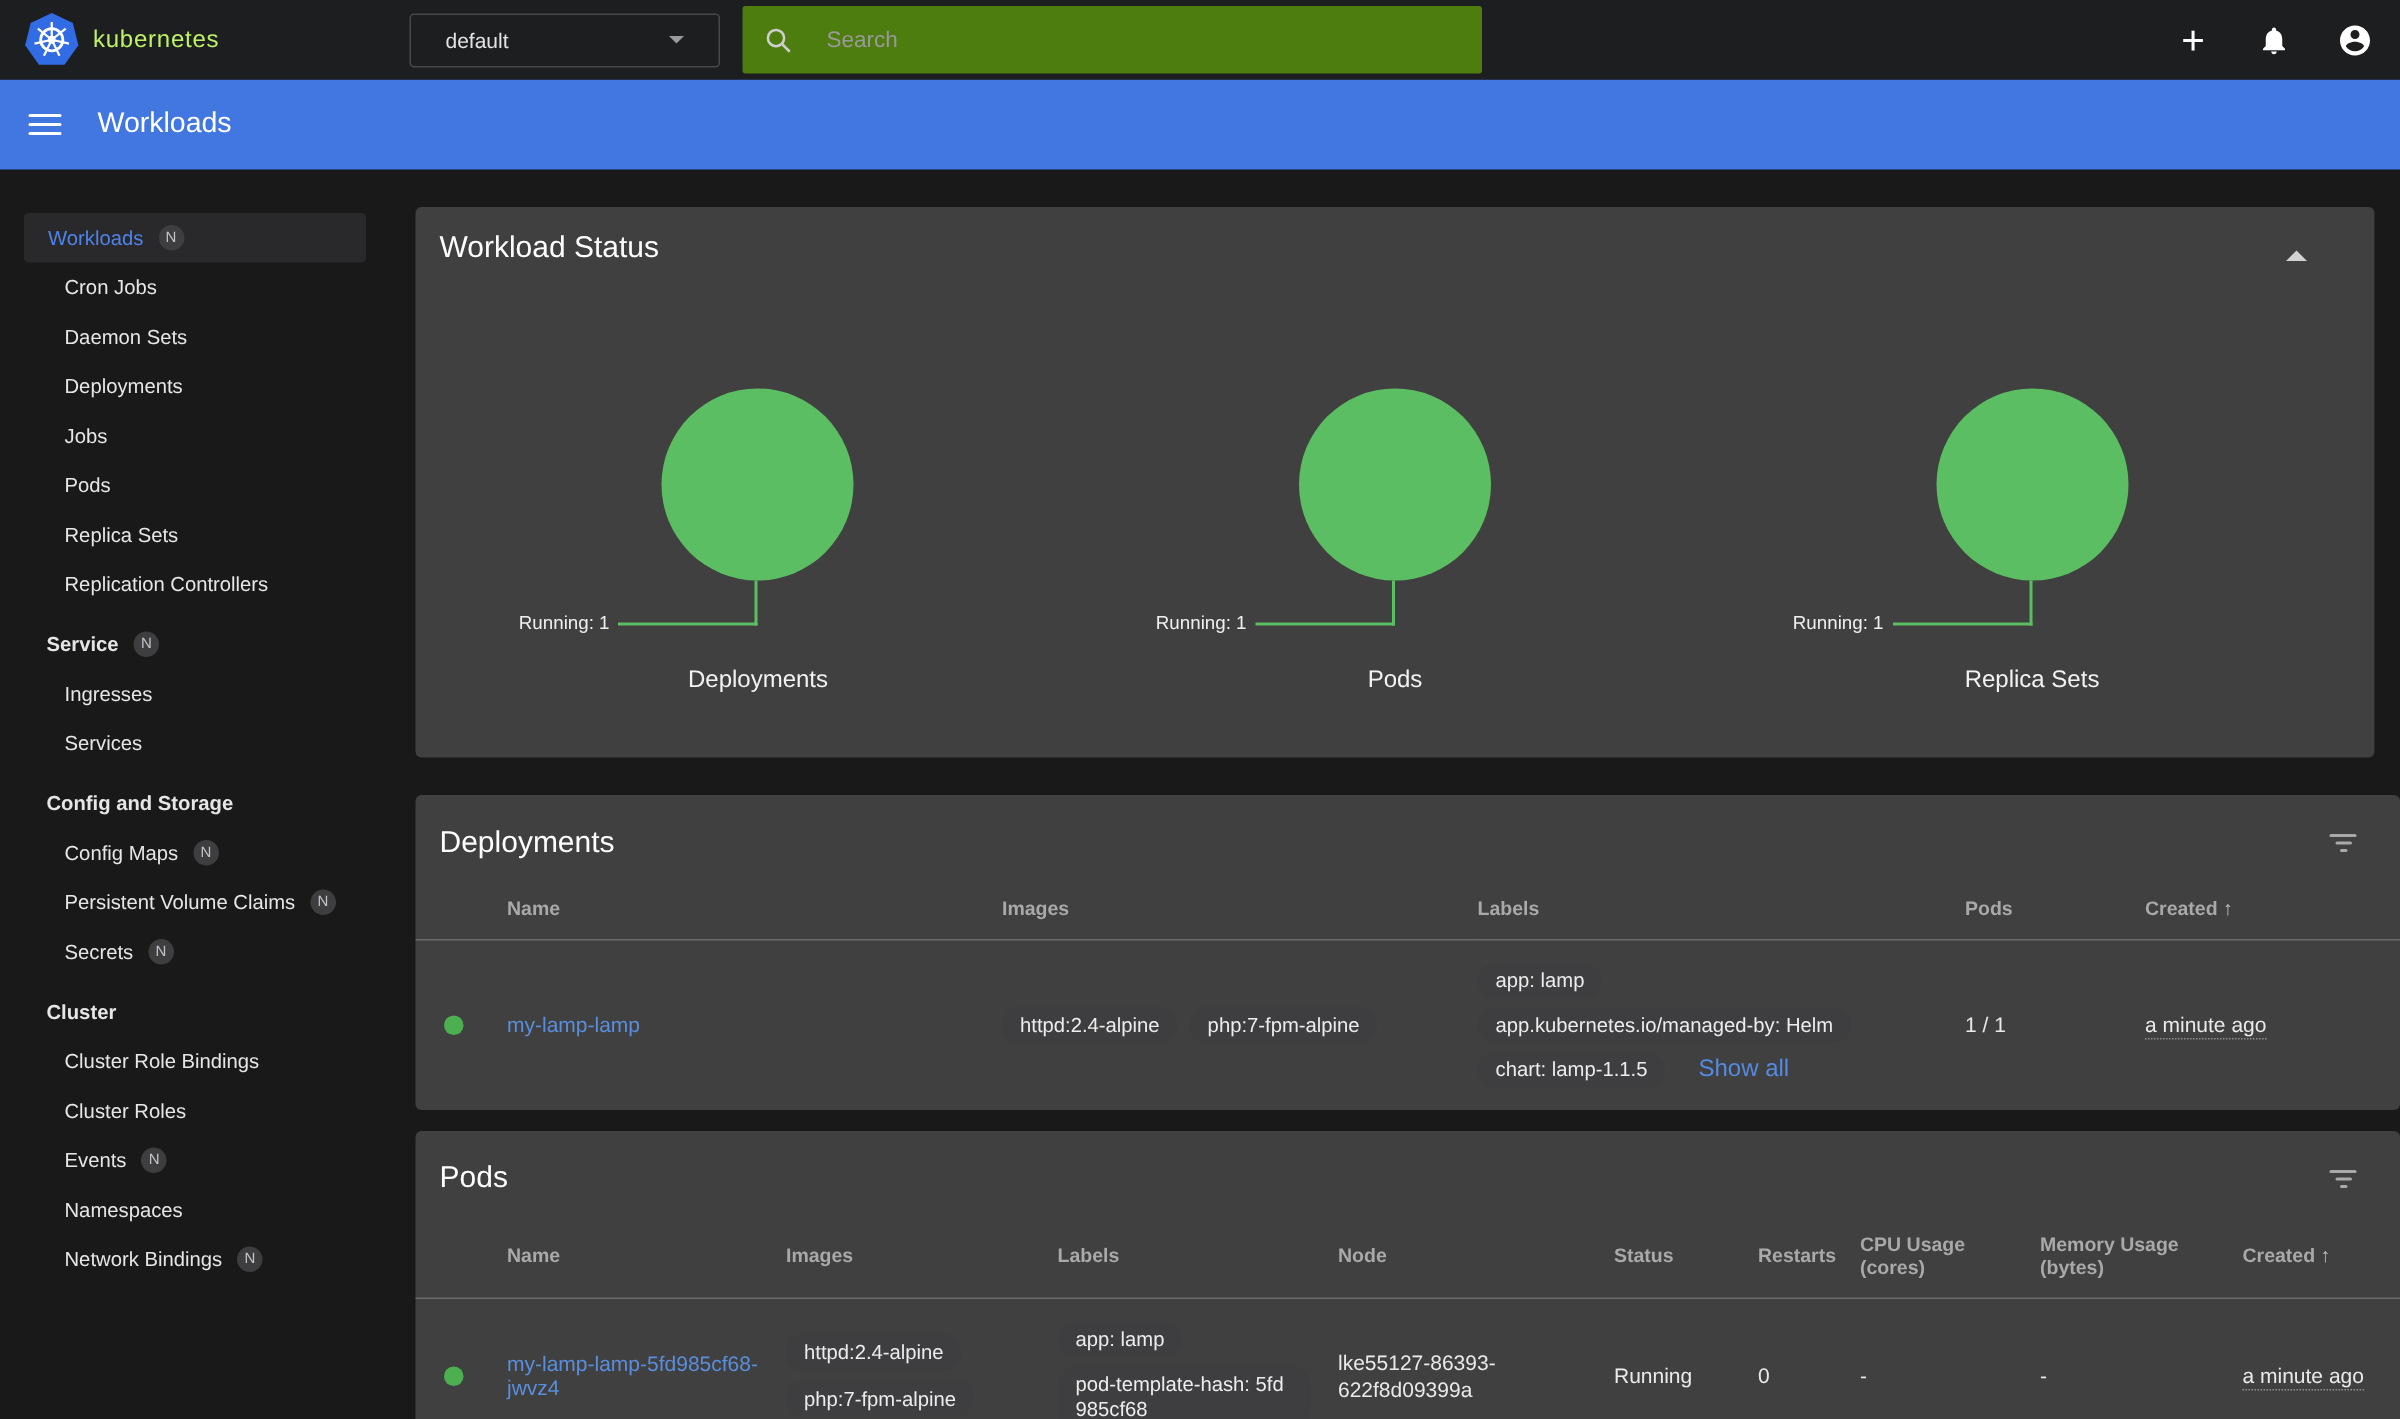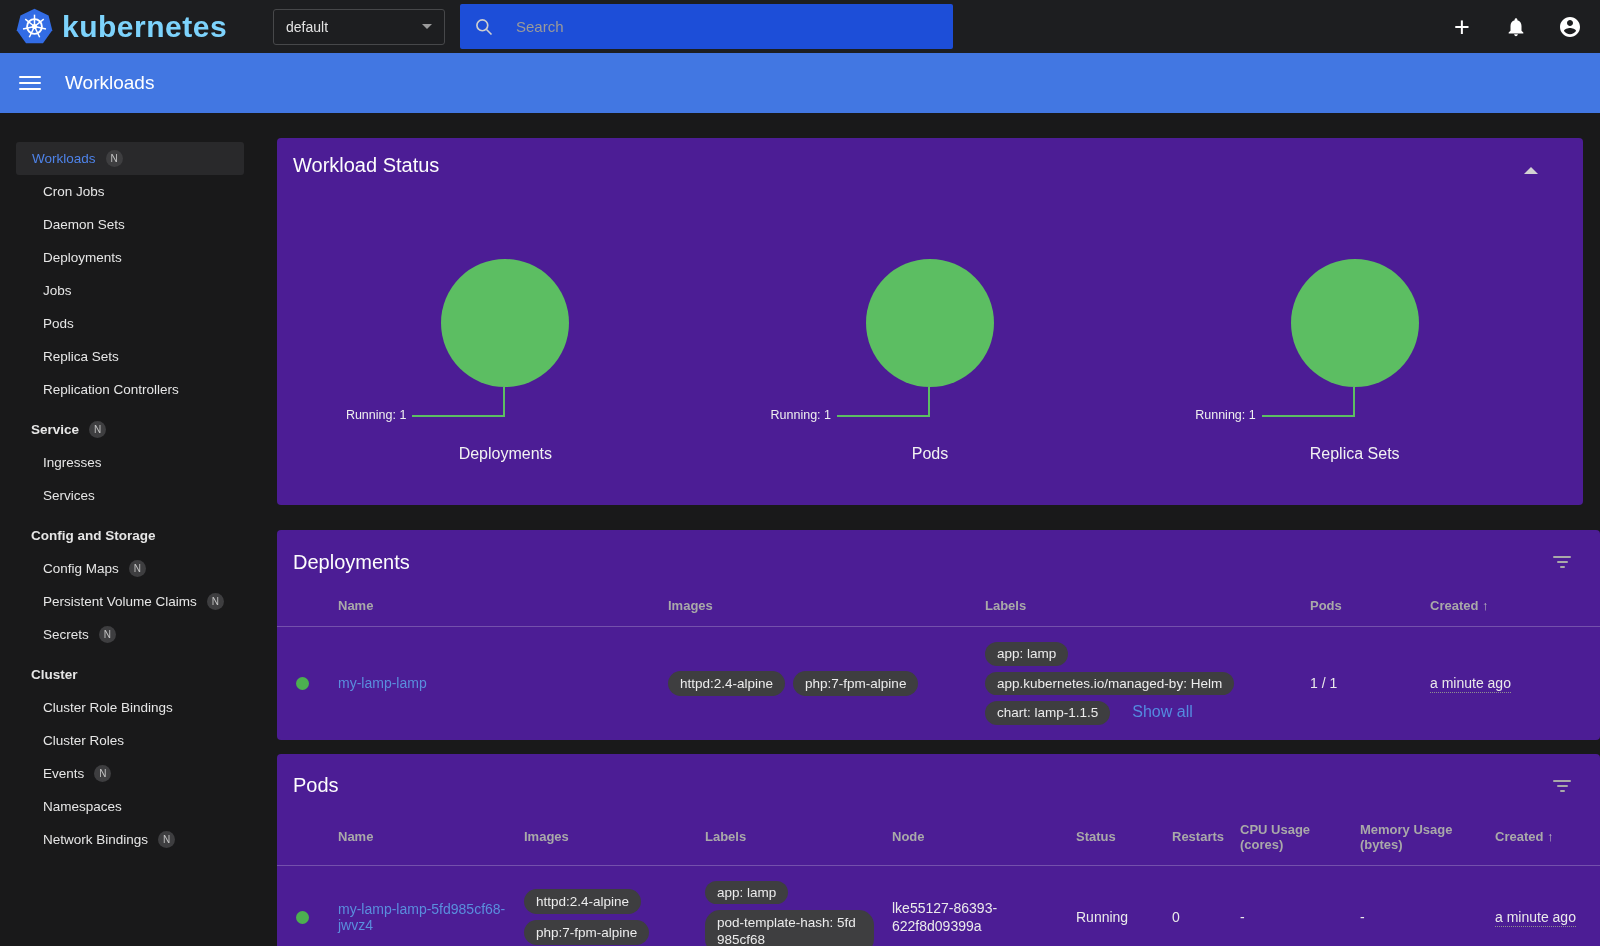--- a/index.html
+++ b/index.html
@@ -2,27 +2,27 @@
 <html><head>
 <meta charset="utf-8">
 <style>
   * { margin:0; padding:0; box-sizing:border-box; }
   html,body { width:1600px; height:946px; overflow:hidden; background:#19191a;
     font-family:"Liberation Sans", sans-serif; color:#e8e8e8; }
 
   
   .topbar { height:53px; background:#1d1e20; display:flex; align-items:center; position:relative; }
   .brand { display:flex; align-items:center; gap:9px; padding-left:16px; width:250px; }
-  .brand-name { color:#7dd3fc; font-size:30px; font-weight:bold; letter-spacing:.5px; }
-  .ns-select { width:172px; height:36px; border:1px solid #47484a; border-radius:3px;
-    display:flex; align-items:center; padding:0 12px; margin-left:23px; cursor:pointer; }
+  .brand-name { color:#bef264; font-size:16px; font-weight:normal; letter-spacing:.5px; }
+  .ns-select { width:207px; height:36px; border:1px solid #47484a; border-radius:3px;
+    display:flex; align-items:center; padding:0 23px; margin-left:23px; cursor:pointer; }
   .ns-select .ns-value { flex:1; font-size:14px; color:#e3e3e3; }
   .ns-caret { width:0; height:0; border-left:5px solid transparent; border-right:5px solid transparent;
     border-top:5px solid #9b9b9b; }
-  .searchbox { margin-left:15px; width:493px; height:45px; background:#1d4ed8; border-radius:2px;
+  .searchbox { margin-left:15px; width:493px; height:45px; background:#4d7c0f; border-radius:2px;
     display:flex; align-items:center; padding:0 14px; }
   .searchbox input { background:transparent; border:none; outline:none; color:#e8e8e8;
     font-size:15px; margin-left:22px; width:380px; font-family:"Liberation Sans", sans-serif; }
   .searchbox input::placeholder { color:#9a9a9a; }
   .top-actions { position:absolute; right:18px; display:flex; align-items:center; gap:30px; }
   .icon-btn { width:24px; height:24px; display:flex; align-items:center; justify-content:center;
     cursor:pointer; color:#fff; }
   .plus-glyph { font-size:27px; font-weight:300; line-height:24px; color:#fff; }
 
   
@@ -38,21 +38,21 @@
     padding-left:16px; white-space:nowrap; cursor:pointer; border-radius:3px;
     display:flex; align-items:center; }
   .nav-row.sub { padding-left:27px; }
   .nav-row.hdr { font-weight:bold; font-size:13.5px; cursor:default; margin-top:7px; padding-left:15px; }
   .nav-row.active { background:#29292b; color:#4e83e9; font-weight:500; }
   .nav-badge { display:inline-block; margin-left:10px; width:17px; height:17px; border-radius:50%;
     background:#3e3e40; color:#c4c4c4; font-size:10px; line-height:17px; text-align:center;
     font-weight:500; flex:none; }
 
   .main { flex:1; padding:25px 0 0 17px; overflow:hidden; }
-  .card { background:#4c1d95; border-radius:4px; }
+  .card { background:#404040; border-radius:4px; }
 
   
   .ws-card { height:367px; margin-right:17px; position:relative; padding:16px; }
   .card-title { font-size:20px; color:#fdfdfd; font-weight:400; }
   .collapse-btn { position:absolute; top:20px; right:40px; width:24px; height:24px; cursor:pointer;
     display:flex; align-items:center; justify-content:center; }
   .collapse-caret { width:0; height:0; border-left:7px solid transparent; border-right:7px solid transparent;
     border-bottom:7px solid #d2d2d2; }
   .ws-charts { display:flex; margin-top:82px; }
   .ws-chart { flex:1; }

